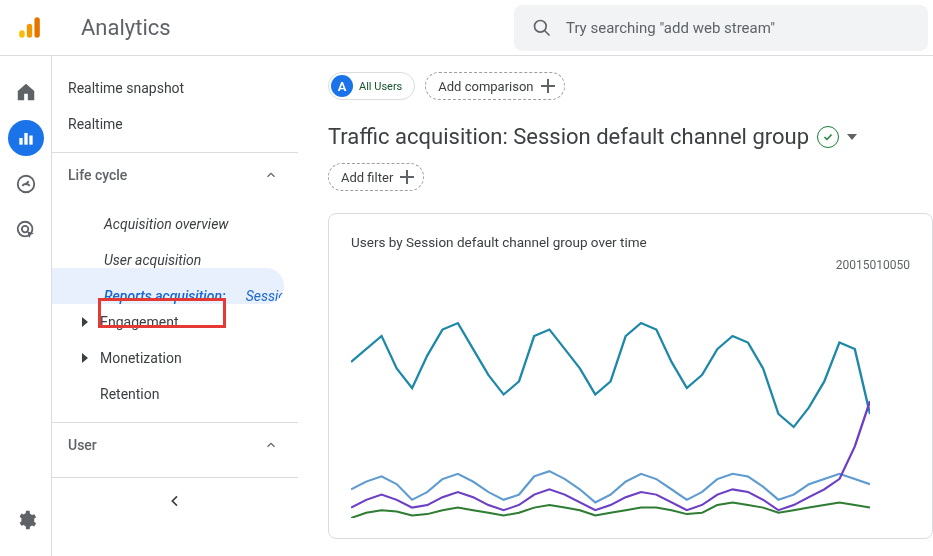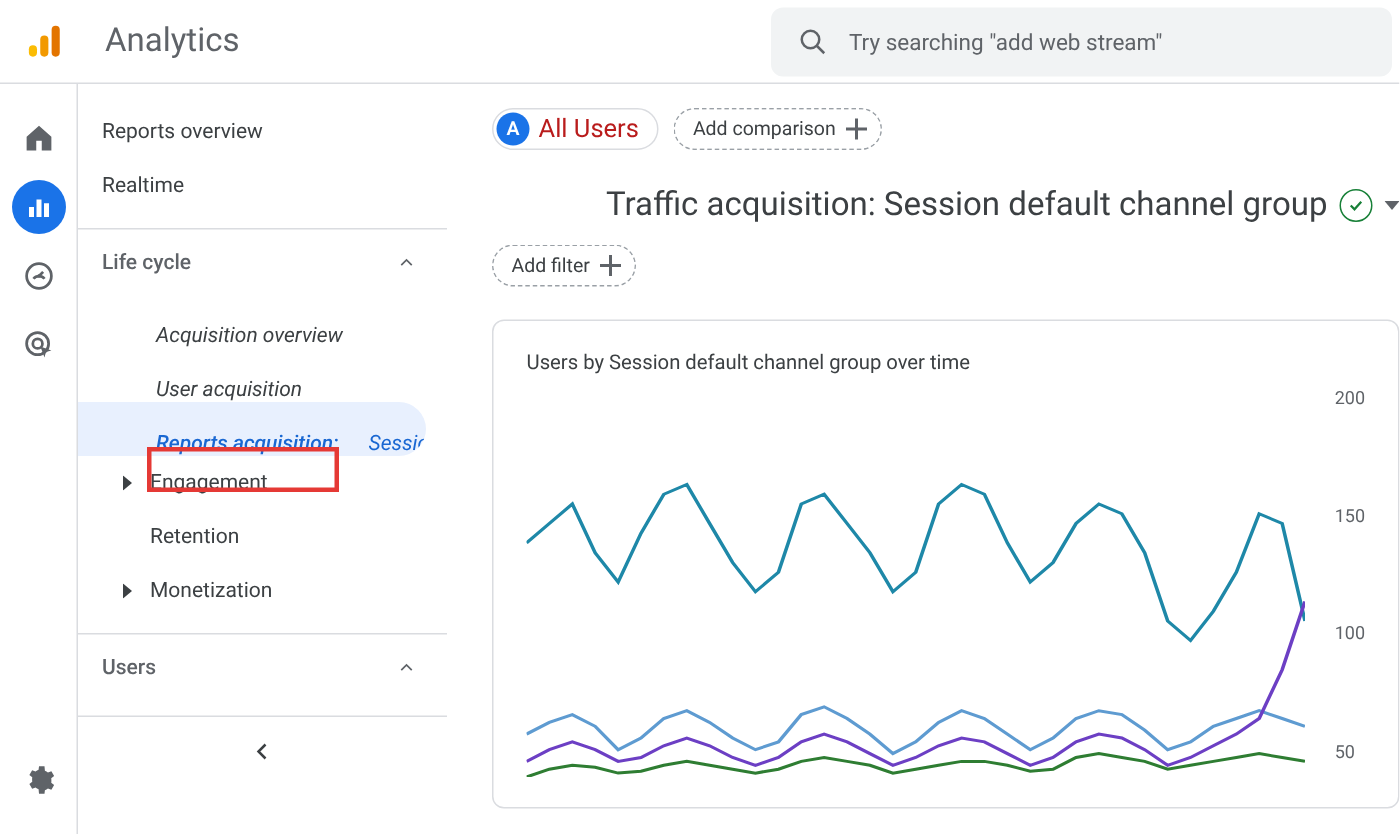--- a/index.html
+++ b/index.html
@@ -1,19 +1,19 @@
 <!DOCTYPE html>
 <html><head>
 <meta charset="utf-8">
 <style>
 * { margin: 0; padding: 0; box-sizing: border-box; font-family: "Google Sans", Roboto, Arial, sans-serif; }
 body { width: 933px; height: 556px; background: #fff; overflow: hidden; font-size: 13px; color: #3c4043; }
 
 
-.header { height: 56px; display: flex; align-items: center; border-bottom: 1px solid #dadce0; }
+.header { height: 56px; display: flex; align-items: center; border-bottom: 1px solid #dadce0; gap: 11px; }
 .logo-area { display: flex; align-items: center; padding-left: 16px; width: 70px; }
 .analytics-label { font-size: 22px; color: #5f6368; font-weight: 400; }
 .property-area { margin-left: 20px; display: flex; flex-direction: column; justify-content: center; }
 .crumbs { font-size: 11px; color: #5f6368; display: flex; align-items: center; gap: 3px; }
 .property-name { font-size: 18px; color: #3c4043; display: flex; align-items: center; gap: 4px; }
 .search-area { margin-left: 28px; flex: 1; display: flex; justify-content: flex-end; padding-right: 5px;}
 .search-box { width: 414px; height: 46px; background: #f1f3f4; border-radius: 8px; display: flex; align-items: center; gap: 14px; padding-left: 18px; color: #5f6368; font-size: 15px;}
 
 
 .body { display: flex; height: calc(100% - 56px); }
@@ -30,32 +30,32 @@
 .side-leaf { height: 36px; display: flex; align-items: flex-end; padding-left: 52px; font-size: 14px; border-radius: 0 18px 18px 0; margin-right: 10px; width: 232px; font-style: italic; }
 .side-leaf.active { background: #e8f0fe; color: #1967d2; font-weight: 500; }
 .red-box { position: absolute; border: 3px solid #e53935; pointer-events: none; }
 .collapse-area { border-top: 1px solid #dadce0; margin-top: 11px; height: 46px; display:flex; align-items:center; justify-content:center;}
 
 .main { flex: 1; padding: 16px 0 0 30px; position: relative; }
 .chips { display: flex; gap: 10px; align-items: center; }
 .chip { display: inline-flex; align-items: center; gap: 6px; height: 28px; border-radius: 16px; }
 .chip-all { border: 1px solid #dadce0; padding: 0 12px 0 2px; }
 .chip-all .a-circle { width: 22px; height: 22px; border-radius: 50%; background: #1a73e8; color: #fff; display: flex; align-items:center; justify-content:center; font-size: 13px; font-weight: 600;}
-.chip-all .lbl { color: #b91c1c; font-size: 17px; }
+.chip-all .lbl { color: #14532d; font-size: 11px; }
 .chip-add { border: 1px dashed #9aa0a6; padding: 0 8px 0 12px; color: #3c4043; font-size: 13px; text-align: center; }
-.title-row { display: flex; align-items: center; gap: 8px; margin-top: 24px; justify-content: flex-end; }
+.title-row { display: flex; align-items: center; gap: 8px; margin-top: 24px; }
 .title { font-size: 22px; color: #3c4043; font-weight: 400; }
 .check-badge { width: 22px; height: 22px; border: 1.5px solid #188038; border-radius: 50%; display: flex; align-items:center; justify-content:center; color: #188038; }
 .kebab-dd { width: 10px; height: 10px; color: #5f6368; display:flex; align-items:center;}
 .filter-chip { border: 1px dashed #9aa0a6; padding: 0 8px 0 12px; color: #3c4043; font-size: 13px; height: 28px; display:inline-flex; align-items:center; gap:6px; border-radius: 16px; margin-top: 14px;}
 
 .card { border: 1px solid #dadce0; border-radius: 8px; margin-top: 22px; padding: 20px 22px; }
 .card-title { font-size: 13.5px; color: #3c4043; }
 .chart-wrap { position: relative; margin-top: 8px; height: 260px;}
-.y-axis { position: absolute; right: 0; top: 0; height: 100%; display: flex; flex-direction: column; justify-content: space-between; font-size: 12px; color: #5f6368; text-align: left; padding-bottom: 10px;}
+.y-axis { position: absolute; right: 0; top: 0; height: 100%; display: flex; flex-direction: row; justify-content: space-between; font-size: 12px; color: #5f6368; text-align: left; padding-bottom: 10px;}
 .chart-svg { position: absolute; left: 0; top: 0; width: calc(100% - 40px); height: 100%;}
 .truncate { white-space: nowrap; overflow: hidden; text-overflow: ellipsis;}
 
 svg.icon { display:block; }
 .plus { width:16px; height:16px; position:relative; }
 .plus::before, .plus::after { content:""; position:absolute; background:#5f6368; }
 .plus::before { left:7px; top:1px; width:2px; height:14px; }
 .plus::after { top:7px; left:1px; height:2px; width:14px; }
 </style>
 </head>
@@ -113,21 +113,21 @@
     </div>
     <div class="rail-item settings">
       <svg width="22" height="22" viewBox="0 0 24 24">
           <path d="M12 8a4 4 0 100 8 4 4 0 000-8zm9 4a8.9 8.9 0 00-.1-1.3l2.1-1.6-2-3.5-2.5 1a9 9 0 00-2.2-1.3L16 2h-4l-.3 2.6a9 9 0 00-2.2 1.3l-2.5-1-2 3.5 2.1 1.6A8.9 8.9 0 007 12c0 .4 0 .9.1 1.3l-2.1 1.6 2 3.5 2.5-1a9 9 0 002.2 1.3L12 22h4l.3-2.6a9 9 0 002.2-1.3l2.5 1 2-3.5-2.1-1.6c.1-.4.1-.9.1-1.3z" fill="#5f6368"></path>
         </svg>
     </div>
   </div>
 
   <div class="sidebar">
     <div class="side-item">
-        <span>Reports overview</span>
+        <span>Realtime snapshot</span>
       </div>
     <div class="side-item">
         <span>Realtime</span>
       </div>
 
     <div class="side-section">
       <span>Life cycle</span>
       <svg width="14" height="14" viewBox="0 0 24 24">
           <path d="M6 15 L12 9 L18 15" stroke="#5f6368" stroke-width="2" fill="none"></path>
         </svg>
@@ -145,32 +145,32 @@
     </div>
 
     <div class="red-box" style="left:46px; top:242px; width:128px; height:30px;"></div>
 
     <div class="side-sub">
       <svg width="10" height="10" viewBox="0 0 10 10">
           <path d="M2 0 L8 5 L2 10 Z" fill="#3c4043"></path>
         </svg>
       <span>Engagement</span>
     </div>
-    <div class="side-sub" style="padding-left:48px;">
-      <span>Retention</span>
-    </div>
     <div class="side-sub">
       <svg width="10" height="10" viewBox="0 0 10 10">
           <path d="M2 0 L8 5 L2 10 Z" fill="#3c4043"></path>
         </svg>
       <span>Monetization</span>
     </div>
+    <div class="side-sub" style="padding-left:48px;">
+      <span>Retention</span>
+    </div>
 
     <div class="side-section" style="border-top:1px solid #dadce0;">
-      <span>Users</span>
+      <span>User</span>
       <svg width="14" height="14" viewBox="0 0 24 24">
           <path d="M6 15 L12 9 L18 15" stroke="#5f6368" stroke-width="2" fill="none"></path>
         </svg>
     </div>
 
     <div class="collapse-area">
       <svg width="16" height="16" viewBox="0 0 24 24">
           <path d="M15 5 L8 12 L15 19" stroke="#3c4043" stroke-width="2.5" fill="none"></path>
         </svg>
     </div>

